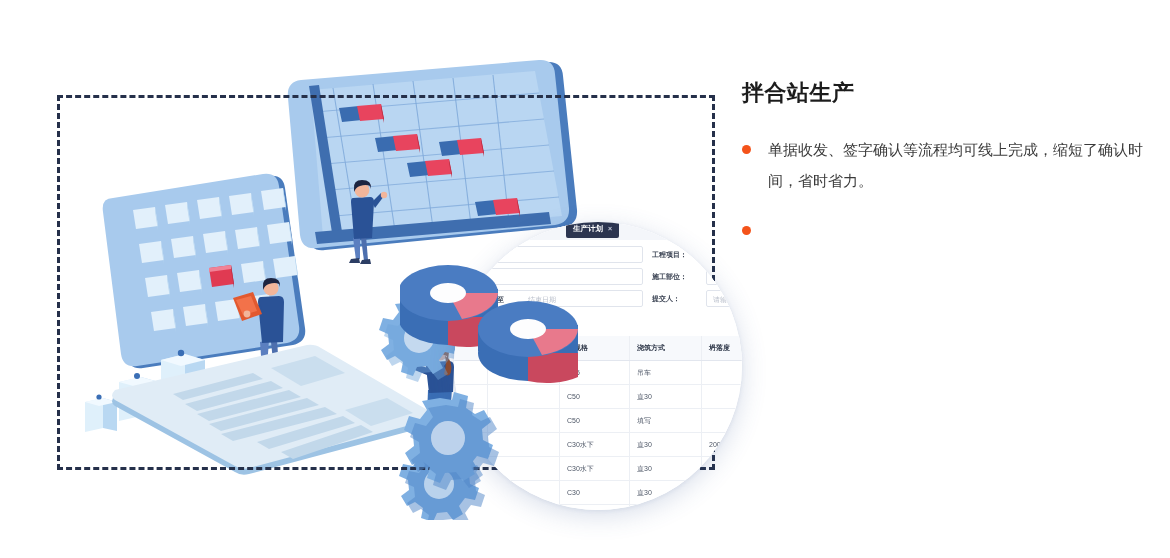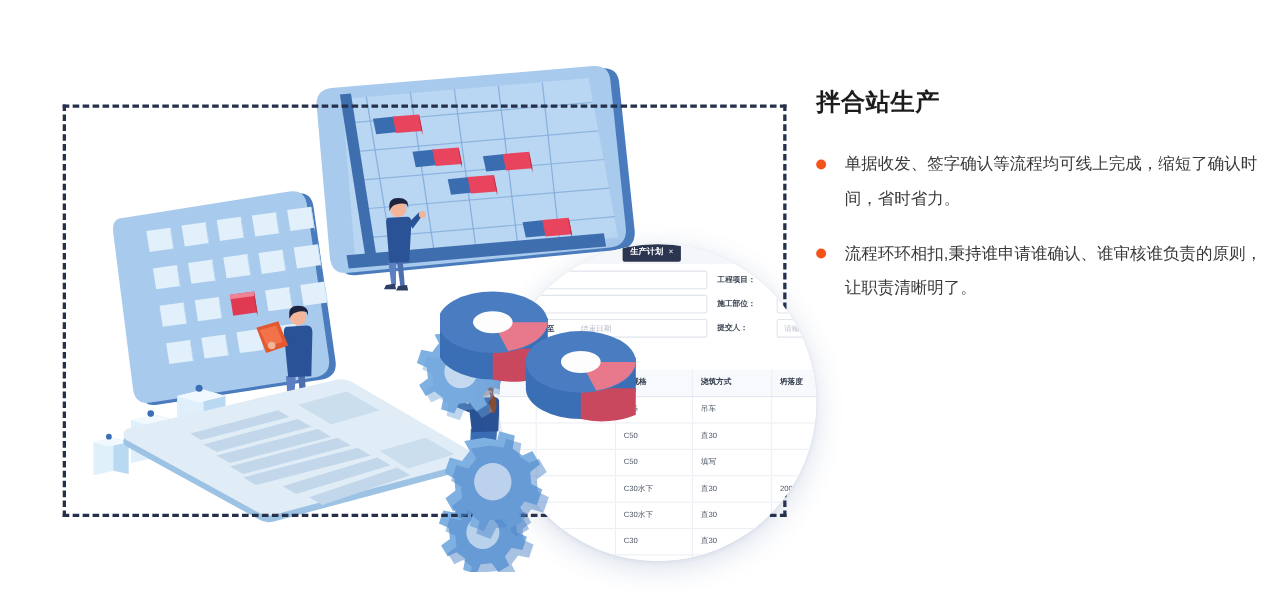--- a/index.html
+++ b/index.html
@@ -431,17 +431,17 @@
     <path d="M36 6 L48 8 L50 0 L64 4 L62 16 L71 22 L80 18 L87 30 L78 37 L79 48 L89 53 L84 67 L73 64 L66 73 L71 82 L59 89 L52 80 L41 81 L36 91 L23 86 L26 75 L17 68 L8 73 L1 61 L10 54 L9 43 L0 38 L5 24 L16 27 L23 18 L18 9 Z" fill="#7fb0e2"></path>
     <path d="M36 6 L48 8 L50 0 L64 4 L62 16 L71 22 L80 18 L87 30 L78 37 L79 48 L89 53 L84 67 L73 64 L66 73 L71 82 L59 89 L52 80 L41 81 L36 91 L23 86 L26 75 L17 68 L8 73 L1 61 L10 54 L9 43 L0 38 L5 24 L16 27 L23 18 L18 9 Z" fill="#4f85c8" opacity=".5" transform="translate(6,7)"></path>
     <circle cx="44" cy="46" r="17" fill="#cfe2f5"></circle>
     <circle cx="44" cy="46" r="17" fill="#3a6eb5" opacity=".13"></circle>
   </svg>
 
   <div class="textcol">
     <h1 class="heading">拌合站生产</h1>
     <ul class="blist" id="bullets">
         <li class="bitem"><span class="bdot" style="background: rgb(244, 83, 26);"></span><span>单据收发、签字确认等流程均可线上完成，缩短了确认时间，省时省力。</span></li>
-        <li class="bitem"><span class="bdot" style="background: rgb(244, 83, 26);"></span><span>流程环环相扣,秉持谁申请谁确认、谁审核谁负责的原则，让职责清晰明了。</span></li>
+        <li class="bitem"><span class="bdot" style="background: rgb(244, 83, 26);"></span></li>
       </ul>
   </div>
 
 </div>
 
 </body></html>

